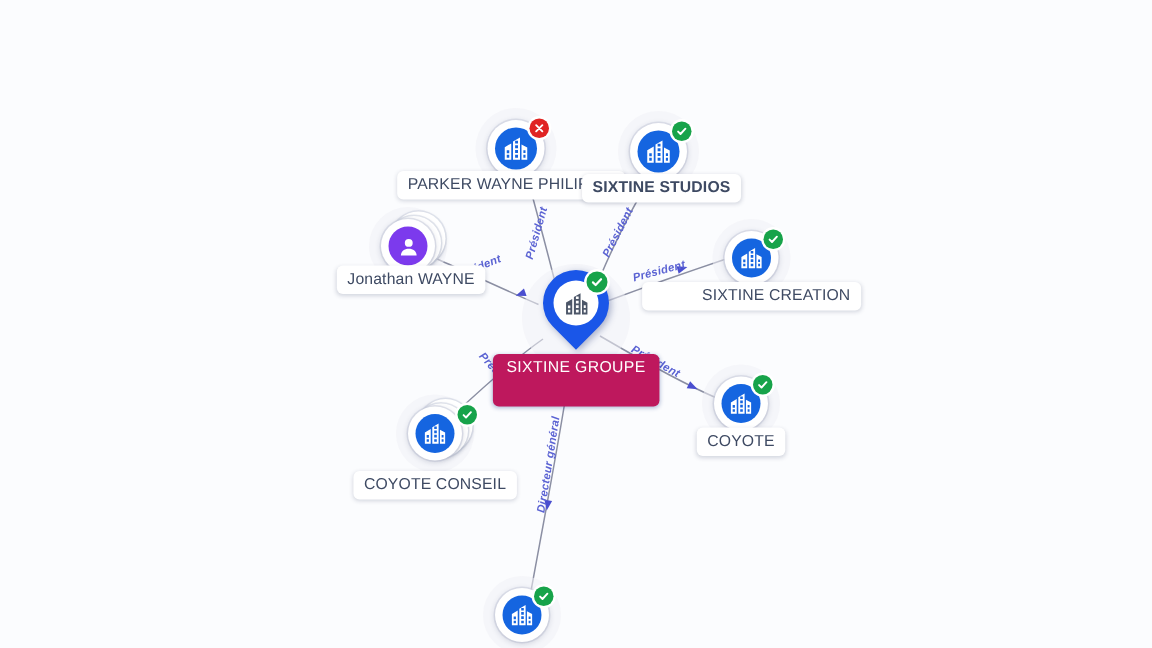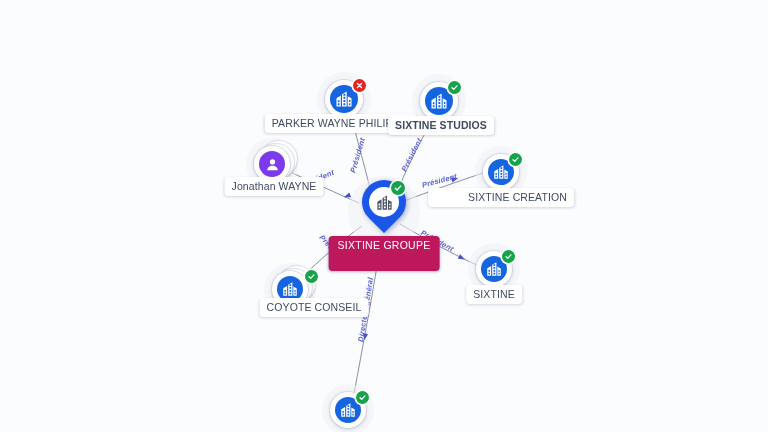--- a/index.html
+++ b/index.html
@@ -271,41 +271,41 @@
               <path d="M16.4 21V8.7L21 11.2V21h-4.6zm1.5-1.6h1.7V17h-1.7v2.4zm0-3.8h1.7v-2.3h-1.7v2.3z"></path>
             </svg>
           </div>
         </div>
         <div class="badge ok" style="width: 13px; height: 13px; left: 8.46px; top: -19px;">
           <svg width="9" height="9" viewBox="0 0 24 24" fill="none" stroke="#ffffff" stroke-width="3.4" stroke-linecap="round" stroke-linejoin="round">
             <path d="M5.5 12.6l4.3 4.3 8.7-9.4"></path>
           </svg>
         </div>
       </div>
-      <div class="node-label" style="left: 494px; top: 285px;">SIXTINE</div>
+      <div class="node-label" style="left: 494px; top: 285px;">COYOTE</div>
       <div class="node" style="left: 290px; top: 289px;">
         <div class="node-halo" style="width: 52px; height: 52px; left: -26px; top: -26px;"></div>
         <div class="stack-card" style="width: 36px; height: 36px; left: -11px; top: -23px;"></div>
         <div class="stack-card" style="width: 36px; height: 36px; left: -14.5px; top: -20.5px;"></div>
         <div class="node-disc" style="width: 36px; height: 36px; left: -18px; top: -18px;">
           <div class="icon-circle company" style="width: 26px; height: 26px;">
             <svg width="18" height="18" viewBox="0 0 24 24" fill="#ffffff">
               <path d="M3 21V11l5.2-3.1V21H3zm1.6-1.6h2V17h-2v2.4zm0-3.6h2v-2.4h-2V16z"></path>
               <path d="M9.6 21V6.4l5.6-3.3V21H9.6zm1.7-1.6h2.3V17h-2.3v2.4zm0-3.8h2.3v-2.4h-2.3V15.6zm0-3.8h2.3V9.4h-2.3v2.4zm0-3.8h2.3V5.8h-2.3v2.2z"></path>
               <path d="M16.4 21V8.7L21 11.2V21h-4.6zm1.5-1.6h1.7V17h-1.7v2.4zm0-3.8h1.7v-2.3h-1.7v2.3z"></path>
             </svg>
           </div>
         </div>
         <div class="badge ok" style="width: 13px; height: 13px; left: 15.46px; top: -19px;">
           <svg width="9" height="9" viewBox="0 0 24 24" fill="none" stroke="#ffffff" stroke-width="3.4" stroke-linecap="round" stroke-linejoin="round">
             <path d="M5.5 12.6l4.3 4.3 8.7-9.4"></path>
           </svg>
         </div>
       </div>
-      <div class="node-label" style="left: 290px; top: 298px; margin-left: 24px;">COYOTE CONSEIL</div>
+      <div class="node-label" style="left: 290px; top: 314px;">COYOTE CONSEIL</div>
       <div class="node" style="left: 348px; top: 410px;">
         <div class="node-halo" style="width: 52px; height: 52px; left: -26px; top: -26px;"></div>
         <div class="node-disc" style="width: 36px; height: 36px; left: -18px; top: -18px;">
           <div class="icon-circle company" style="width: 26px; height: 26px;">
             <svg width="18" height="18" viewBox="0 0 24 24" fill="#ffffff">
               <path d="M3 21V11l5.2-3.1V21H3zm1.6-1.6h2V17h-2v2.4zm0-3.6h2v-2.4h-2V16z"></path>
               <path d="M9.6 21V6.4l5.6-3.3V21H9.6zm1.7-1.6h2.3V17h-2.3v2.4zm0-3.8h2.3v-2.4h-2.3V15.6zm0-3.8h2.3V9.4h-2.3v2.4zm0-3.8h2.3V5.8h-2.3v2.2z"></path>
               <path d="M16.4 21V8.7L21 11.2V21h-4.6zm1.5-1.6h1.7V17h-1.7v2.4zm0-3.8h1.7v-2.3h-1.7v2.3z"></path>
             </svg>
           </div>

